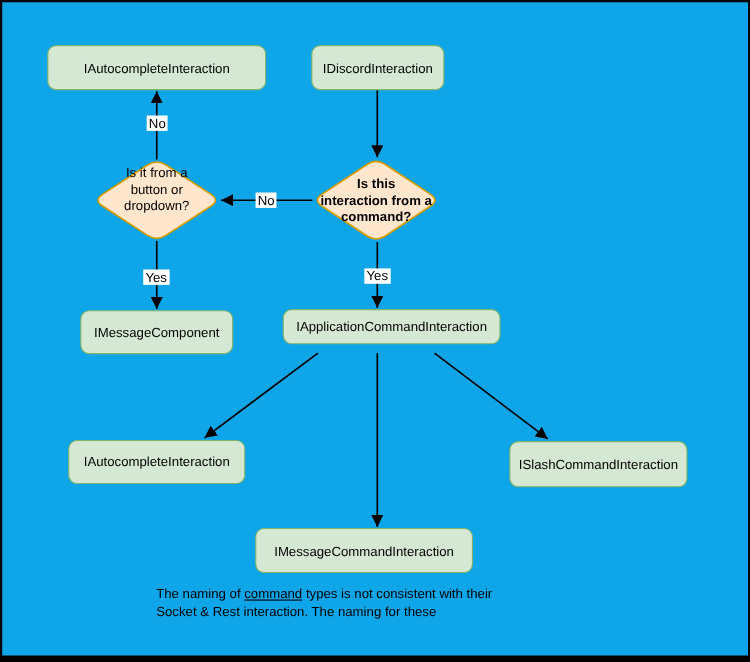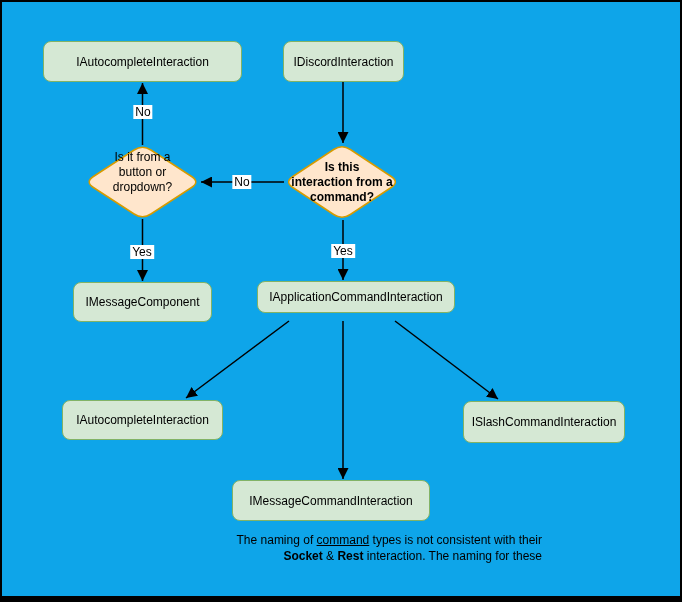--- a/index.html
+++ b/index.html
@@ -48,26 +48,26 @@
     background: #ffffff;
     padding: 0 2px;
     font-size: 12px;
     line-height: 14px;
   }
   .note {
     position: absolute;
     left: 140px;
     top: 530px;
     width: 400px;
-    text-align: right;
+    text-align: left;
     font-size: 12px;
     line-height: 16px;
   }
   .note .u { text-decoration: underline; }
-  .note .b { font-weight: bold; }
+  .note .b { font-weight: normal; }
 
   
   .n-autocomplete      { left: 41px;  top: 39px;  width: 199px; height: 41px; }
   .n-discord           { left: 281px; top: 39px;  width: 121px; height: 41px; text-align: right; }
   .n-message-component { left: 71px;  top: 280px; width: 139px; height: 40px; }
   .n-application-cmd   { left: 255px; top: 279px; width: 198px; height: 32px; }
   .n-user-cmd          { left: 60px;  top: 398px; width: 161px; height: 40px; }
   .n-slash-cmd         { left: 461px; top: 399px; width: 162px; height: 42px; }
   .n-message-cmd       { left: 230px; top: 478px; width: 198px; height: 41px; }
 

